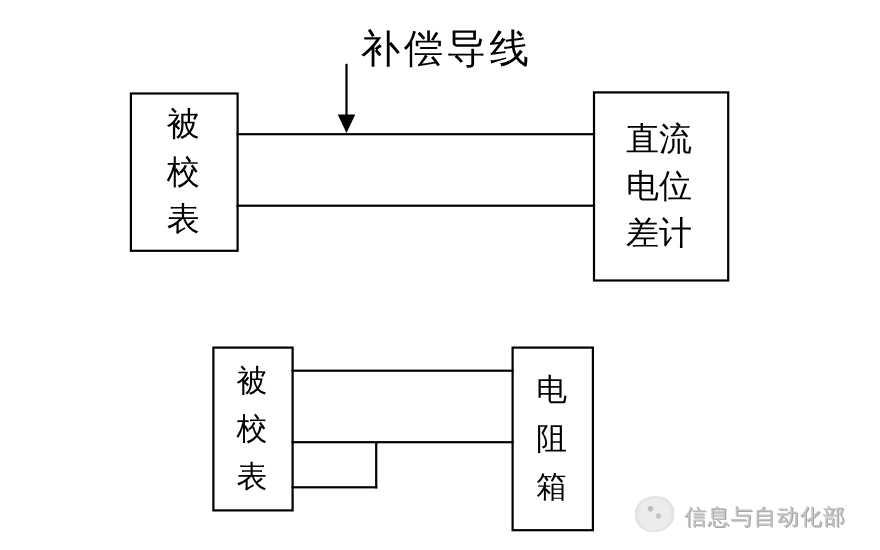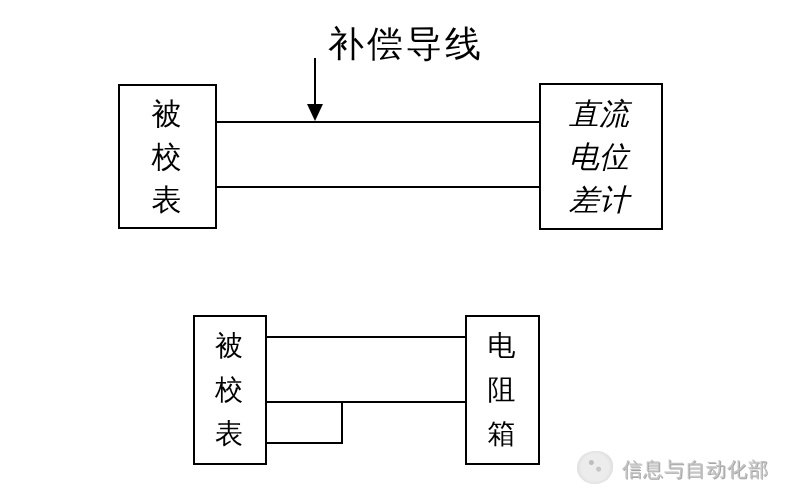--- a/index.html
+++ b/index.html
@@ -108,32 +108,32 @@
 
   <div class="anno-label">补偿导线</div>
 
   <div class="arrow-shaft"></div>
   <div class="arrow-head"></div>
 
   <div class="dbox" style="left:118px; top:84px; width:99px; height:145px;">
     <div class="vtext one-col">被校表</div>
   </div>
 
-  <div class="dbox" style="left:539px; top:83px; width:124px; height:147px;font-style:italic;">
+  <div class="dbox" style="left:539px; top:83px; width:124px; height:173px;">
     <div class="vtext two-col">直流电位差计</div>
   </div>
 
   <div class="wire-h" style="left:215px; top:121px; width:326px;"></div>
   <div class="wire-h" style="left:215px; top:186px; width:326px;"></div>
 
   <div class="dbox small" style="left:193px; top:315px; width:74px; height:150px;">
     <div class="vtext small-one">被校表</div>
   </div>
 
-  <div class="dbox small" style="left:465px; top:315px; width:75px; height:150px;">
+  <div class="dbox small" style="left:465px; top:315px; width:75px; height:168px;">
     <div class="vtext small-one">电阻箱</div>
   </div>
 
   <div class="wire-h" style="left:265px; top:336px; width:202px;"></div>
   <div class="wire-h" style="left:265px; top:401px; width:202px;"></div>
   <div class="wire-v" style="left:341px; top:401px; height:43px;"></div>
   <div class="wire-h" style="left:265px; top:442px; width:78px;"></div>
 
   <div class="wm-logo"></div>
   <div class="wm-text">信息与自动化部</div>

